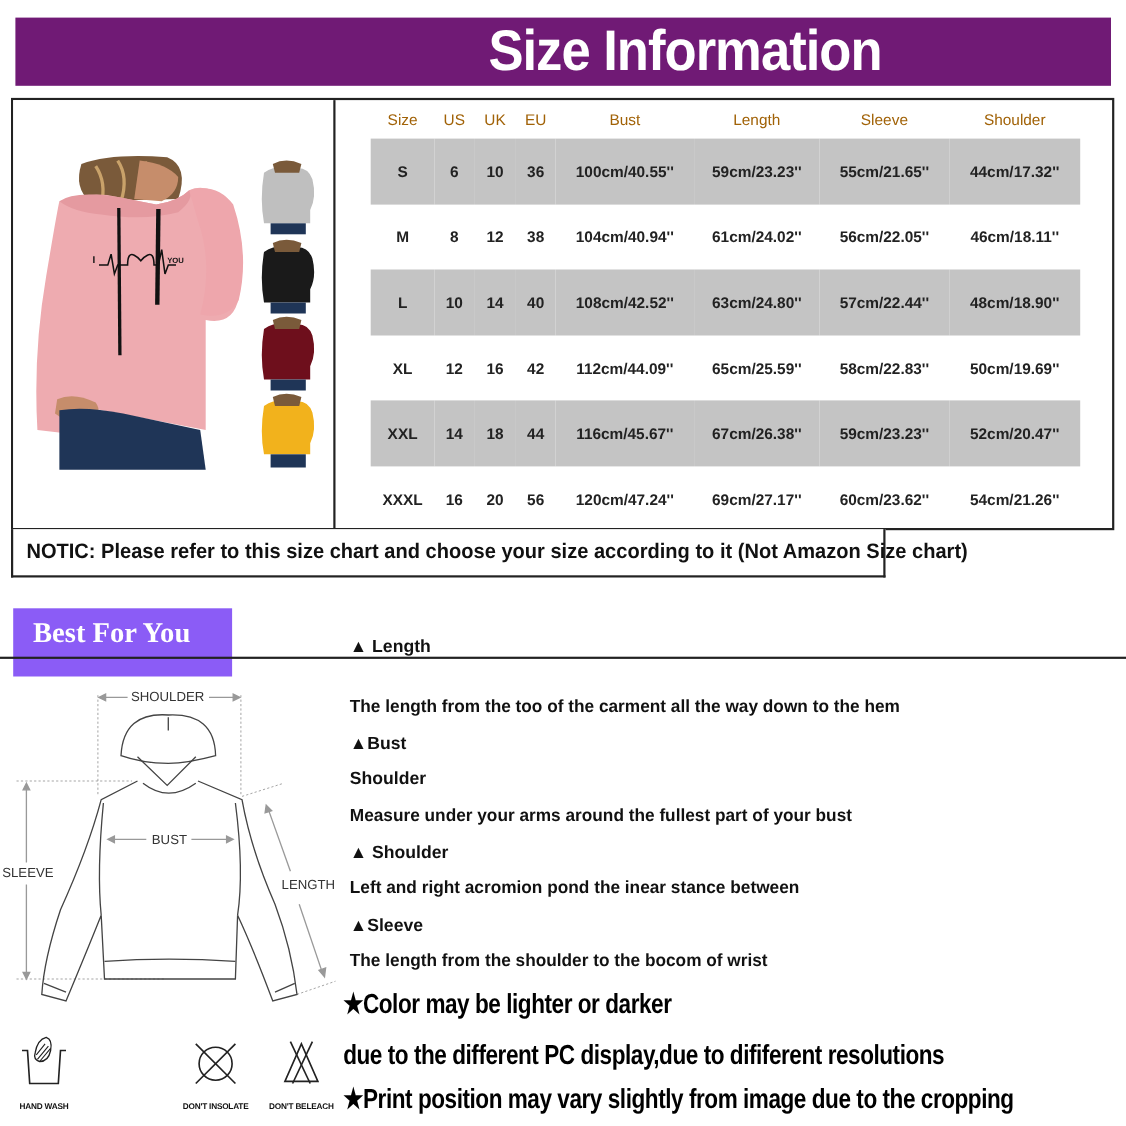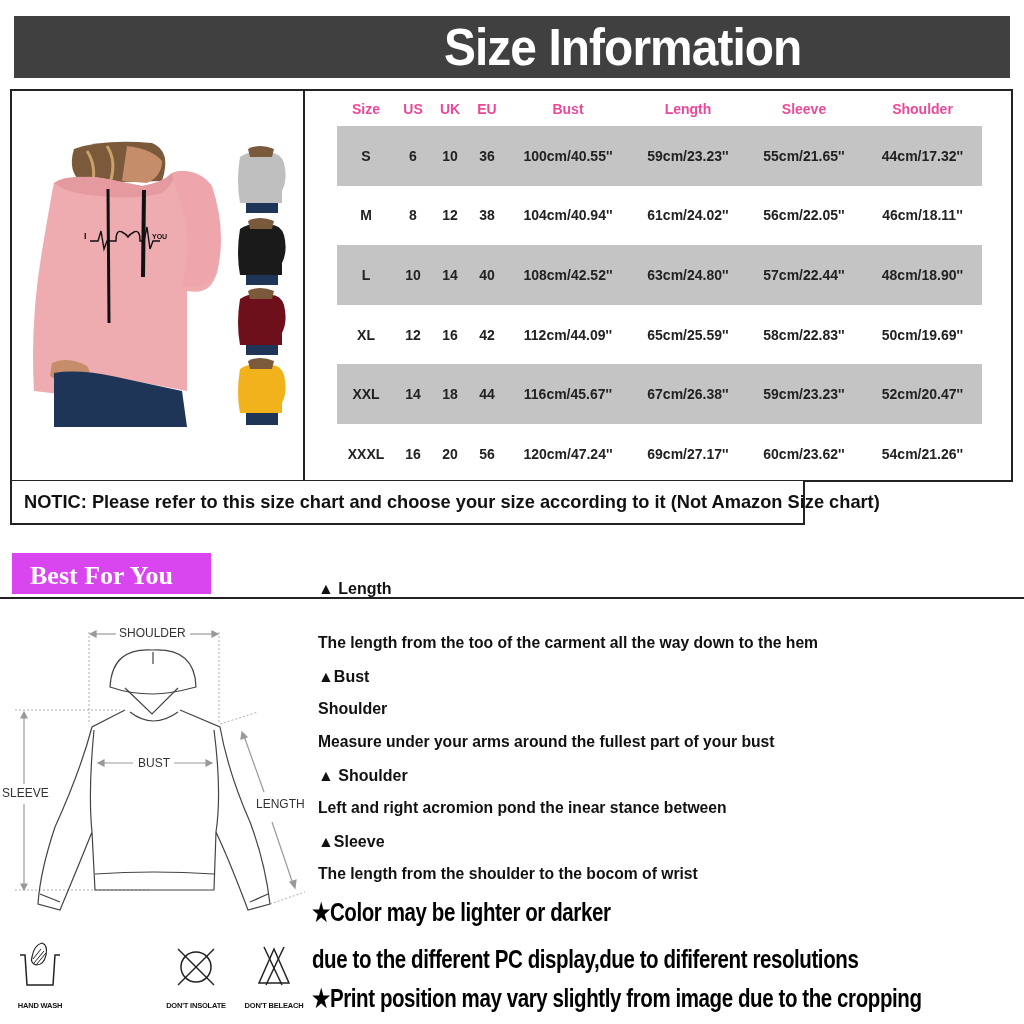--- a/index.html
+++ b/index.html
@@ -1,42 +1,42 @@
 <!DOCTYPE html>
 <html><head>
 <meta charset="utf-8">
 <style>
   * { box-sizing: border-box; margin: 0; padding: 0; }
   html, body { width: 1024px; height: 1024px; background: #ffffff; overflow: hidden; }
   body { position: relative; font-family: "Liberation Sans", sans-serif; color: #111; }
 
   .title-bar {
     position: absolute; left: 14px; top: 16px; width: 996px; height: 62px;
-    background: #404040; color: #fff;
+    background: #701a75; color: #fff;
   }
   .title-text {
     position: absolute; left: 430px; top: 3px;
     font-family: "Liberation Sans", sans-serif; font-weight: bold;
     font-size: 52px; letter-spacing: -1px; transform: scaleX(0.92); transform-origin: left;
     line-height: 56px;
   }
 
   .chart-frame {
     position: absolute; left: 10px; top: 89px; width: 1003px; height: 393px;
     border: 2px solid #222;
   }
   .photo-panel {
     position: absolute; left: 0; top: 0; width: 293px; height: 389px;
     border-right: 2px solid #222; background: #fff;
   }
   .table-panel { position: absolute; left: 295px; top: 0; width: 704px; height: 389px; }
 
   .size-table { position: absolute; left: 30px; top: 0; width: 645px; border-collapse: collapse; }
   .size-table th {
-    height: 35px; font-size: 14px; font-weight: bold; color: #ec4899; text-align: center;
+    height: 35px; font-size: 14px; font-weight: normal; color: #a16207; text-align: center;
   }
   .size-table td {
     height: 59.6px; font-size: 14px; font-weight: bold; color: #222; text-align: center;
   }
   .size-table tr.shaded td { background: #c4c4c4; }
   .c-size { width: 58px; }
   .c-us { width: 36px; margin-top: 14px; }
   .c-uk { width: 38px; }
   .c-eu { width: 36px; }
   .c-bust { width: 126px; }
@@ -47,22 +47,22 @@
   .notice-box {
     position: absolute; left: 10px; top: 481px; width: 795px; height: 44px;
     border: 2px solid #222; border-top: none; background: #fff;
   }
   .notice-text {
     position: absolute; left: 12px; top: 10px; font-size: 19px; font-weight: bold;
     white-space: nowrap; transform: scaleX(0.96); transform-origin: left;
   }
 
   .best-tab {
-    position: absolute; left: 12px; top: 553px; width: 199px; height: 41px;
-    background: #d946ef; color: #fff;
+    position: absolute; left: 12px; top: 553px; width: 199px; height: 62px;
+    background: #8b5cf6; color: #fff;
   }
   .best-text {
     position: absolute; left: 18px; top: 8px; font-family: "Liberation Serif", serif;
     font-weight: bold; font-size: 26px;
   }
   .best-rule { position: absolute; left: 0; top: 597px; width: 1024px; height: 2px; background: #222; }
 
   .diagram { position: absolute; left: 0; top: 612px; width: 310px; height: 300px; }
   .care { position: absolute; left: 0; top: 935px; width: 310px; height: 85px; }
   .care-item { position: absolute; top: 0; width: 80px; text-align: center; }

